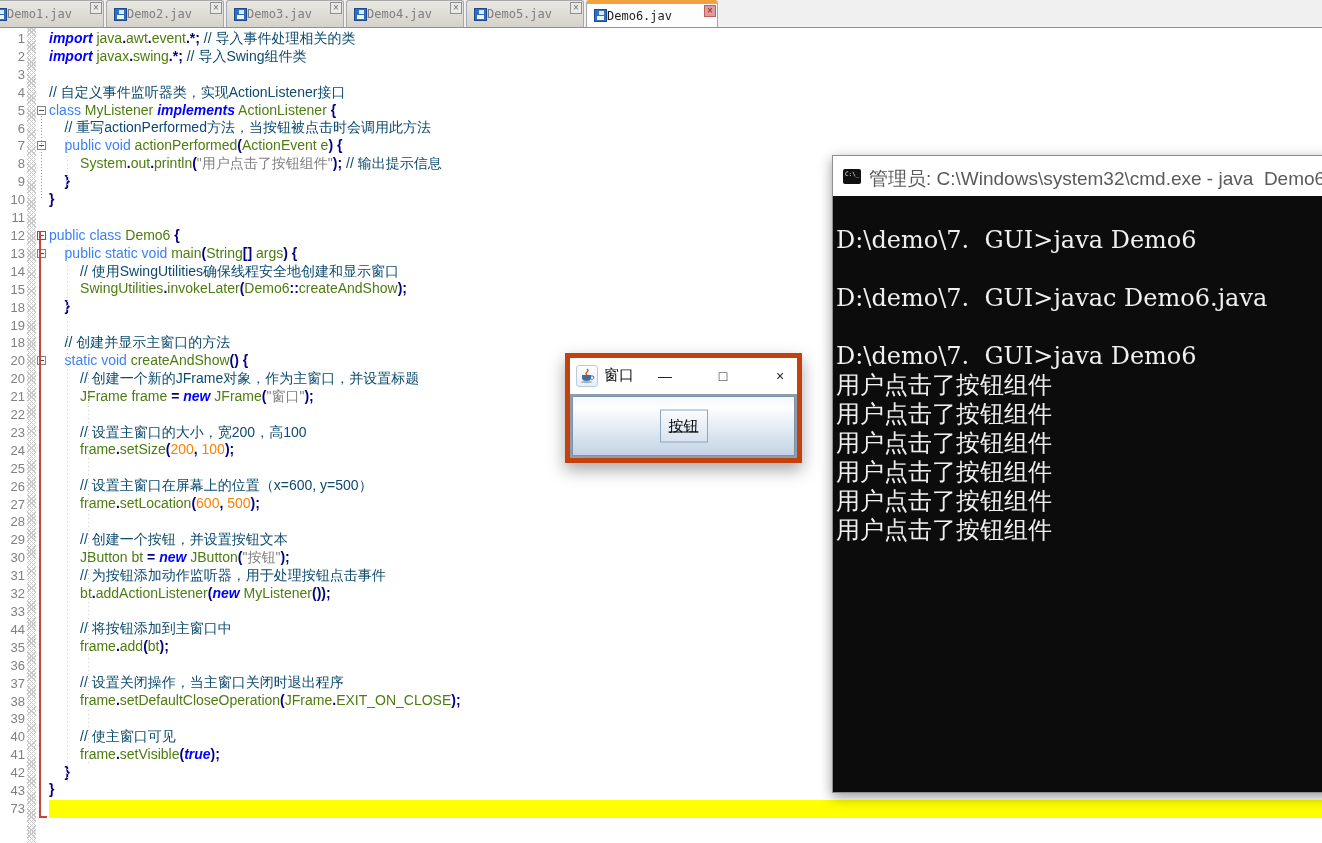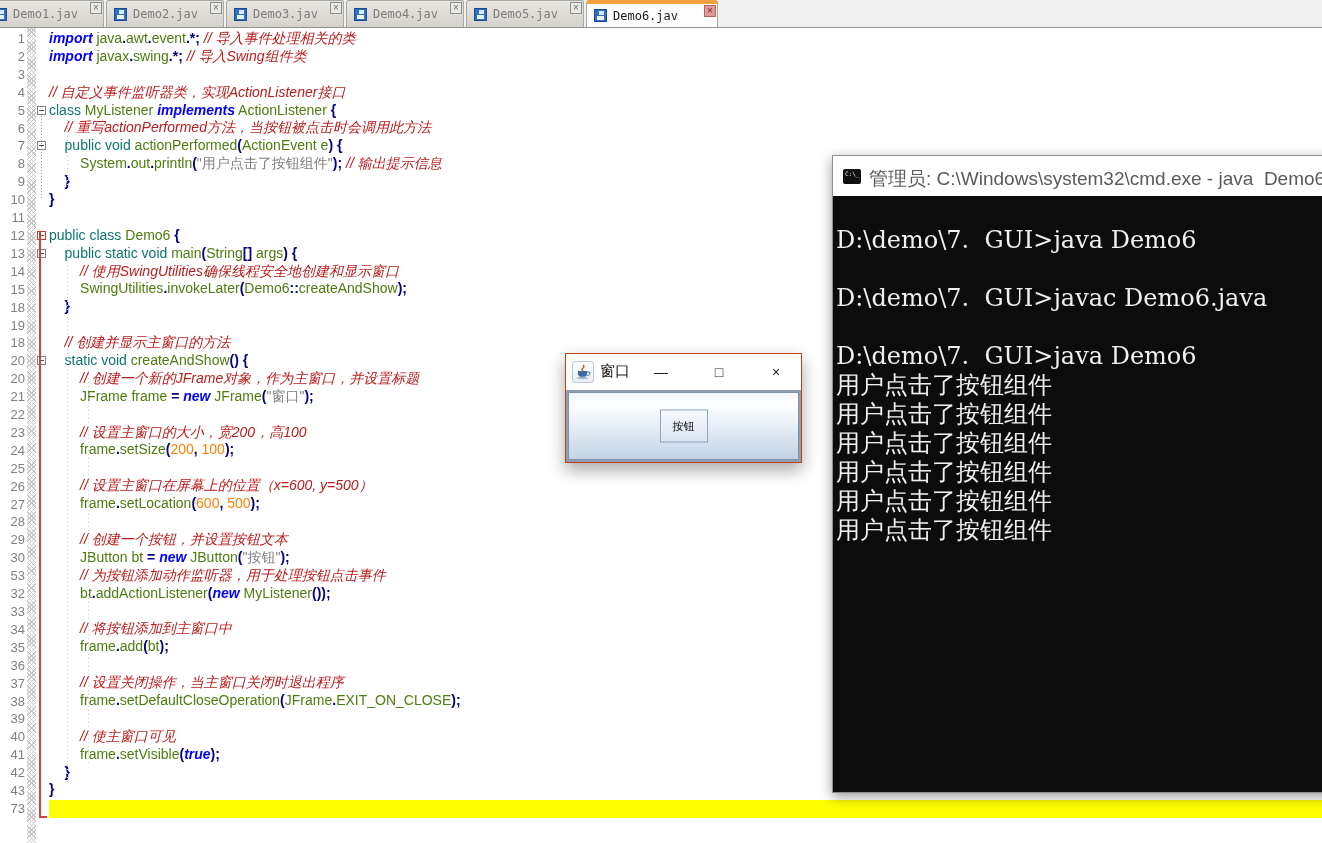--- a/index.html
+++ b/index.html
@@ -11,21 +11,21 @@
   .tabbar { position:absolute; left:0; top:0; width:1322px; height:28px;
             background:#f0f0f0; border-bottom:1px solid #919191; overflow:hidden; }
   .tabstrip { position:absolute; left:-14px; top:0; height:28px; display:flex; }
   .tab { position:relative; width:118px; height:27px; margin-right:2px;
          background:linear-gradient(#e9e7e2,#d5d2cb);
          border:1px solid #a8a8a8; border-bottom:none;
          border-radius:3px 3px 0 0; display:flex; align-items:center;
          padding-left:7px; cursor:pointer; }
   .tab.active { width:132px; background:#fdfdfd; border-top:4px solid #f2a23c; }
   .tab-label { font-family:"DejaVu Sans Mono", monospace; font-size:12px;
-               color:#7d7d7d; margin-left:6px; white-space:nowrap; overflow:hidden; }
+               color:#7d7d7d; white-space:nowrap; overflow:hidden; }
   .tab.active .tab-label { color:#1c1c1c; }
   .floppy { position:relative; width:13px; height:13px; background:#2f6fc1;
             border:1px solid #1d4a8f; flex:none; }
   .floppy::before { content:""; position:absolute; top:1px; left:4px; width:5px;
                     height:4px; background:#d9e9fa; }
   .floppy::after { content:""; position:absolute; bottom:1px; left:2px; width:7px;
                    height:4px; background:#ecf6e6; }
   .tab-close { position:absolute; top:1px; right:1px; width:12px; height:12px;
                border:1px solid #8f8f8f; background:#e9e9e5; color:#6e6e6e;
                font-size:10px; line-height:10px; text-align:center; cursor:pointer; }
@@ -53,51 +53,51 @@
                     background-image:repeating-linear-gradient(#9a9a9a 0 1px,transparent 1px 3px); }
   .change-line { position:absolute; left:3px; width:2px; background:#c6443a; }
   .change-hook { position:absolute; left:3px; width:8px; height:2px; background:#c6443a; }
 
   .cur-line { position:absolute; left:47px; right:0; height:17.9px; background:#ffff00; }
 
   .code { position:absolute; left:49px; top:2px; right:0; font-size:14px;
           line-height:17.9px; white-space:pre; cursor:text; }
   .code-line { height:17.9px; }
   .tk-kw { color:#0000ff; font-weight:bold;font-style:italic; }
-  .tk-ty { color:#0f766e; }
-  .tk-cm { color:#b91c1c;font-style:italic; }
+  .tk-ty { color:#3b82f6; }
+  .tk-cm { color:#0c4a6e; }
   .tk-num{ color:#ff8000; }
   .tk-str{ color:#808080; }
   .tk-op { color:#000080; font-weight:bold; }
   .tk-pl { color:#4d7c0f; }
   .indent-guide { position:absolute; width:1px;
                   background-image:repeating-linear-gradient(#cfcfcf 0 1px,transparent 1px 4px); }
 
   
   .swing { position:absolute; left:565px; top:353px; width:237px; height:110px;
-           background:#fff; border:1px solid #c2410c;
+           background:#fff; border:5px solid #c2410c;
            box-shadow:0 7px 16px rgba(0,0,0,.35); }
   .sw-titlebar { position:relative; height:36px; background:#fff; }
   .sw-iconbtn { position:absolute; left:6px; top:7px; width:22px; height:22px;
                 border:1px solid #b9cadb; border-radius:3px;
                 background:linear-gradient(#fdfeff,#e8eef5); cursor:pointer; }
   .sw-title { position:absolute; left:34px; top:8px; font-size:15px; color:#111; }
   .sw-btn { position:absolute; top:6px; width:30px; height:24px; text-align:center;
             font-size:14px; line-height:24px; color:#222; cursor:pointer; }
   .sw-min { left:80px; }  .sw-max { left:138px; } .sw-close { left:195px; }
   .sw-content { position:absolute; left:0; top:36px; right:0; bottom:0;
                 background:#8e9eae; padding:2px; }
   .sw-button { position:relative; width:100%; height:100%;
                border:1px solid #7c93aa; cursor:pointer;
                background:linear-gradient(#f3f7fb 0%, #fdfeff 18%, #e3ebf4 55%, #cad8e8 90%, #c3d2e4 100%); }
   .sw-focus { position:absolute; left:50%; top:50%; transform:translate(-50%,-50%);
               width:48px; height:33px; border:1px solid #8ea6bf;
               background:rgba(255,255,255,.12);
               display:flex; align-items:center; justify-content:center; }
-  .sw-btn-label { font-size:11px; color:#000; }
+  .sw-btn-label { font-size:15px; color:#000;text-decoration:underline; }
 
   
   .cmd { position:absolute; left:832px; top:155px; width:520px; height:638px;
          border:1px solid #8f8f8f; background:#0c0c0c;
          box-shadow:0 4px 12px rgba(0,0,0,.4); }
   .cmd-titlebar { position:relative; height:40px; background:#ffffff; }
   .cmd-icon { position:absolute; left:10px; top:13px; width:18px; height:15px;
               background:#101010; border-radius:2px; }
   .cmd-icon::before { content:"C:\\_"; position:absolute; left:2px; top:1px;
                       color:#e8e8e8; font-family:"DejaVu Sans Mono",monospace;
@@ -175,24 +175,24 @@
         <div>21</div>
         <div>22</div>
         <div>23</div>
         <div>24</div>
         <div>25</div>
         <div>26</div>
         <div>27</div>
         <div>28</div>
         <div>29</div>
         <div>30</div>
-        <div>53</div>
+        <div>31</div>
         <div>32</div>
         <div>33</div>
-        <div>34</div>
+        <div>44</div>
         <div>35</div>
         <div>36</div>
         <div>37</div>
         <div>38</div>
         <div>39</div>
         <div>40</div>
         <div>41</div>
         <div>42</div>
         <div>43</div>
         <div>73</div>

